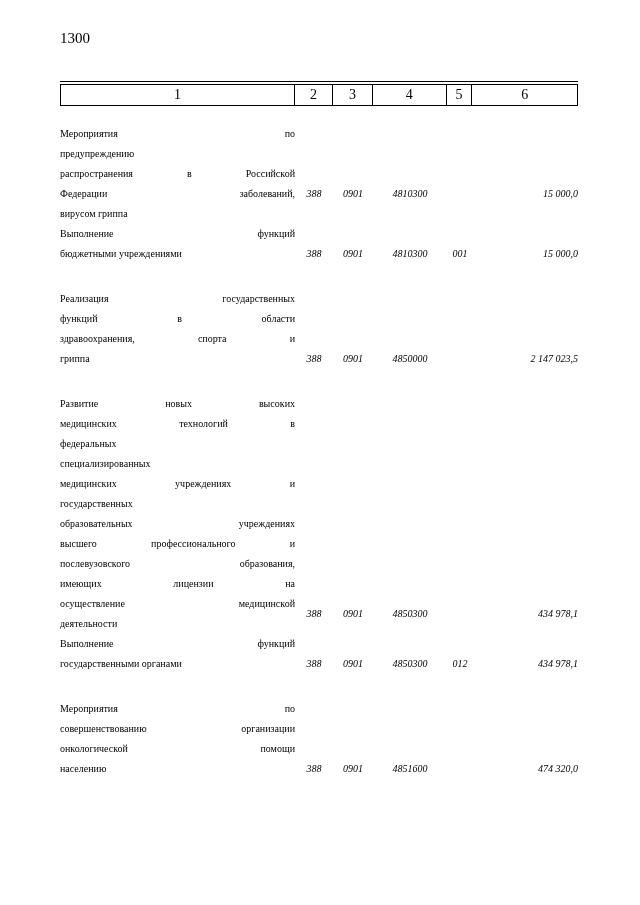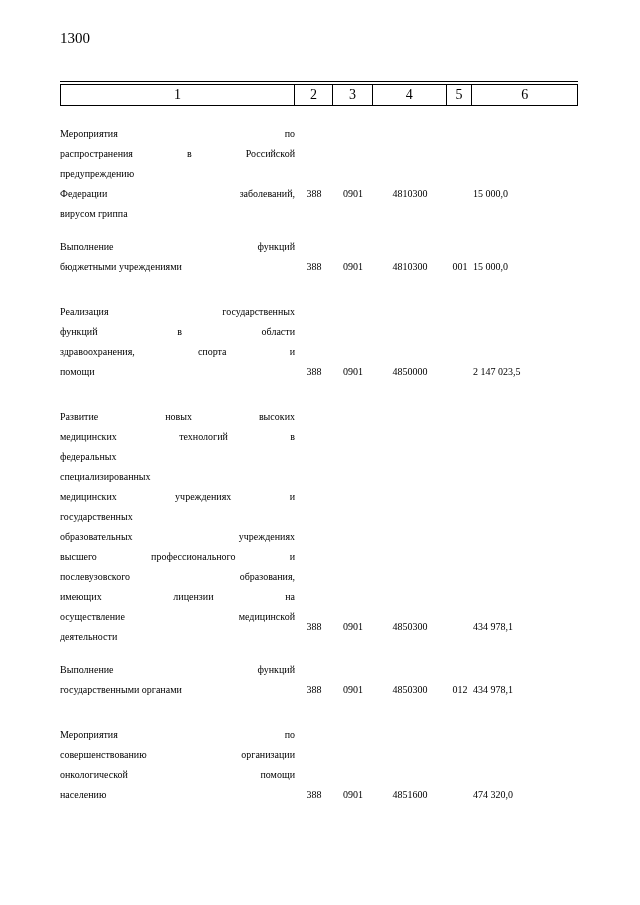--- a/index.html
+++ b/index.html
@@ -49,30 +49,30 @@
   .c4 { width: 74px; }
   .c5 { width: 26px; }
   .c6 { width: 105px; }
 
   .row {
     display: flex;
     align-items: flex-end;
     font-size: 10px;
   }
   .mt-a { margin-top: 18px; }
-  .mt-b { margin-top: 13px; }
+  .mt-b { }
   .mt-c { margin-top: 25px; }
 
   .row .c1 { line-height: 20px; }
   .jline { text-align: justify; text-align-last: justify; }
   .jline.last { text-align-last: left; }
 
-  .bcell { line-height: 20px; }
+  .bcell { line-height: 20px; font-style: italic; }
   .code { text-align: center; }
-  .amount { }
+  .amount { text-align: right; }
 
   
   .lift-1 .bcell { padding-bottom: 20px; }
   .lift-half .bcell { padding-bottom: 10px; }
 </style>
 </head>
 <body>
 
 <div class="page">
 
@@ -87,22 +87,22 @@
       <div class="hcell c5">5</div>
       <div class="hcell c6">6</div>
     </div>
   </div>
 
   <div>
 
     <div class="row mt-a lift-1">
       <div class="c1">
           <div class="jline">Мероприятия по</div>
+          <div class="jline">предупреждению</div>
           <div class="jline">распространения в Российской</div>
-          <div class="jline">предупреждению</div>
           <div class="jline">Федерации заболеваний,</div>
           <div class="jline last">вирусом гриппа</div>
         </div>
       <div class="bcell code c2">388</div>
       <div class="bcell code c3">0901</div>
       <div class="bcell code c4">4810300</div>
       <div class="bcell code c5"></div>
       <div class="bcell amount c6">15 000,0</div>
     </div>
 
@@ -116,21 +116,21 @@
       <div class="bcell code c4">4810300</div>
       <div class="bcell code c5">001</div>
       <div class="bcell amount c6">15 000,0</div>
     </div>
 
     <div class="row mt-c">
       <div class="c1">
           <div class="jline">Реализация государственных</div>
           <div class="jline">функций в области</div>
           <div class="jline">здравоохранения, спорта и</div>
-          <div class="jline last">помощи</div>
+          <div class="jline last">гриппа</div>
         </div>
       <div class="bcell code c2">388</div>
       <div class="bcell code c3">0901</div>
       <div class="bcell code c4">4850000</div>
       <div class="bcell code c5"></div>
       <div class="bcell amount c6">2 147 023,5</div>
     </div>
 
     <div class="row mt-c lift-half">
       <div class="c1">

